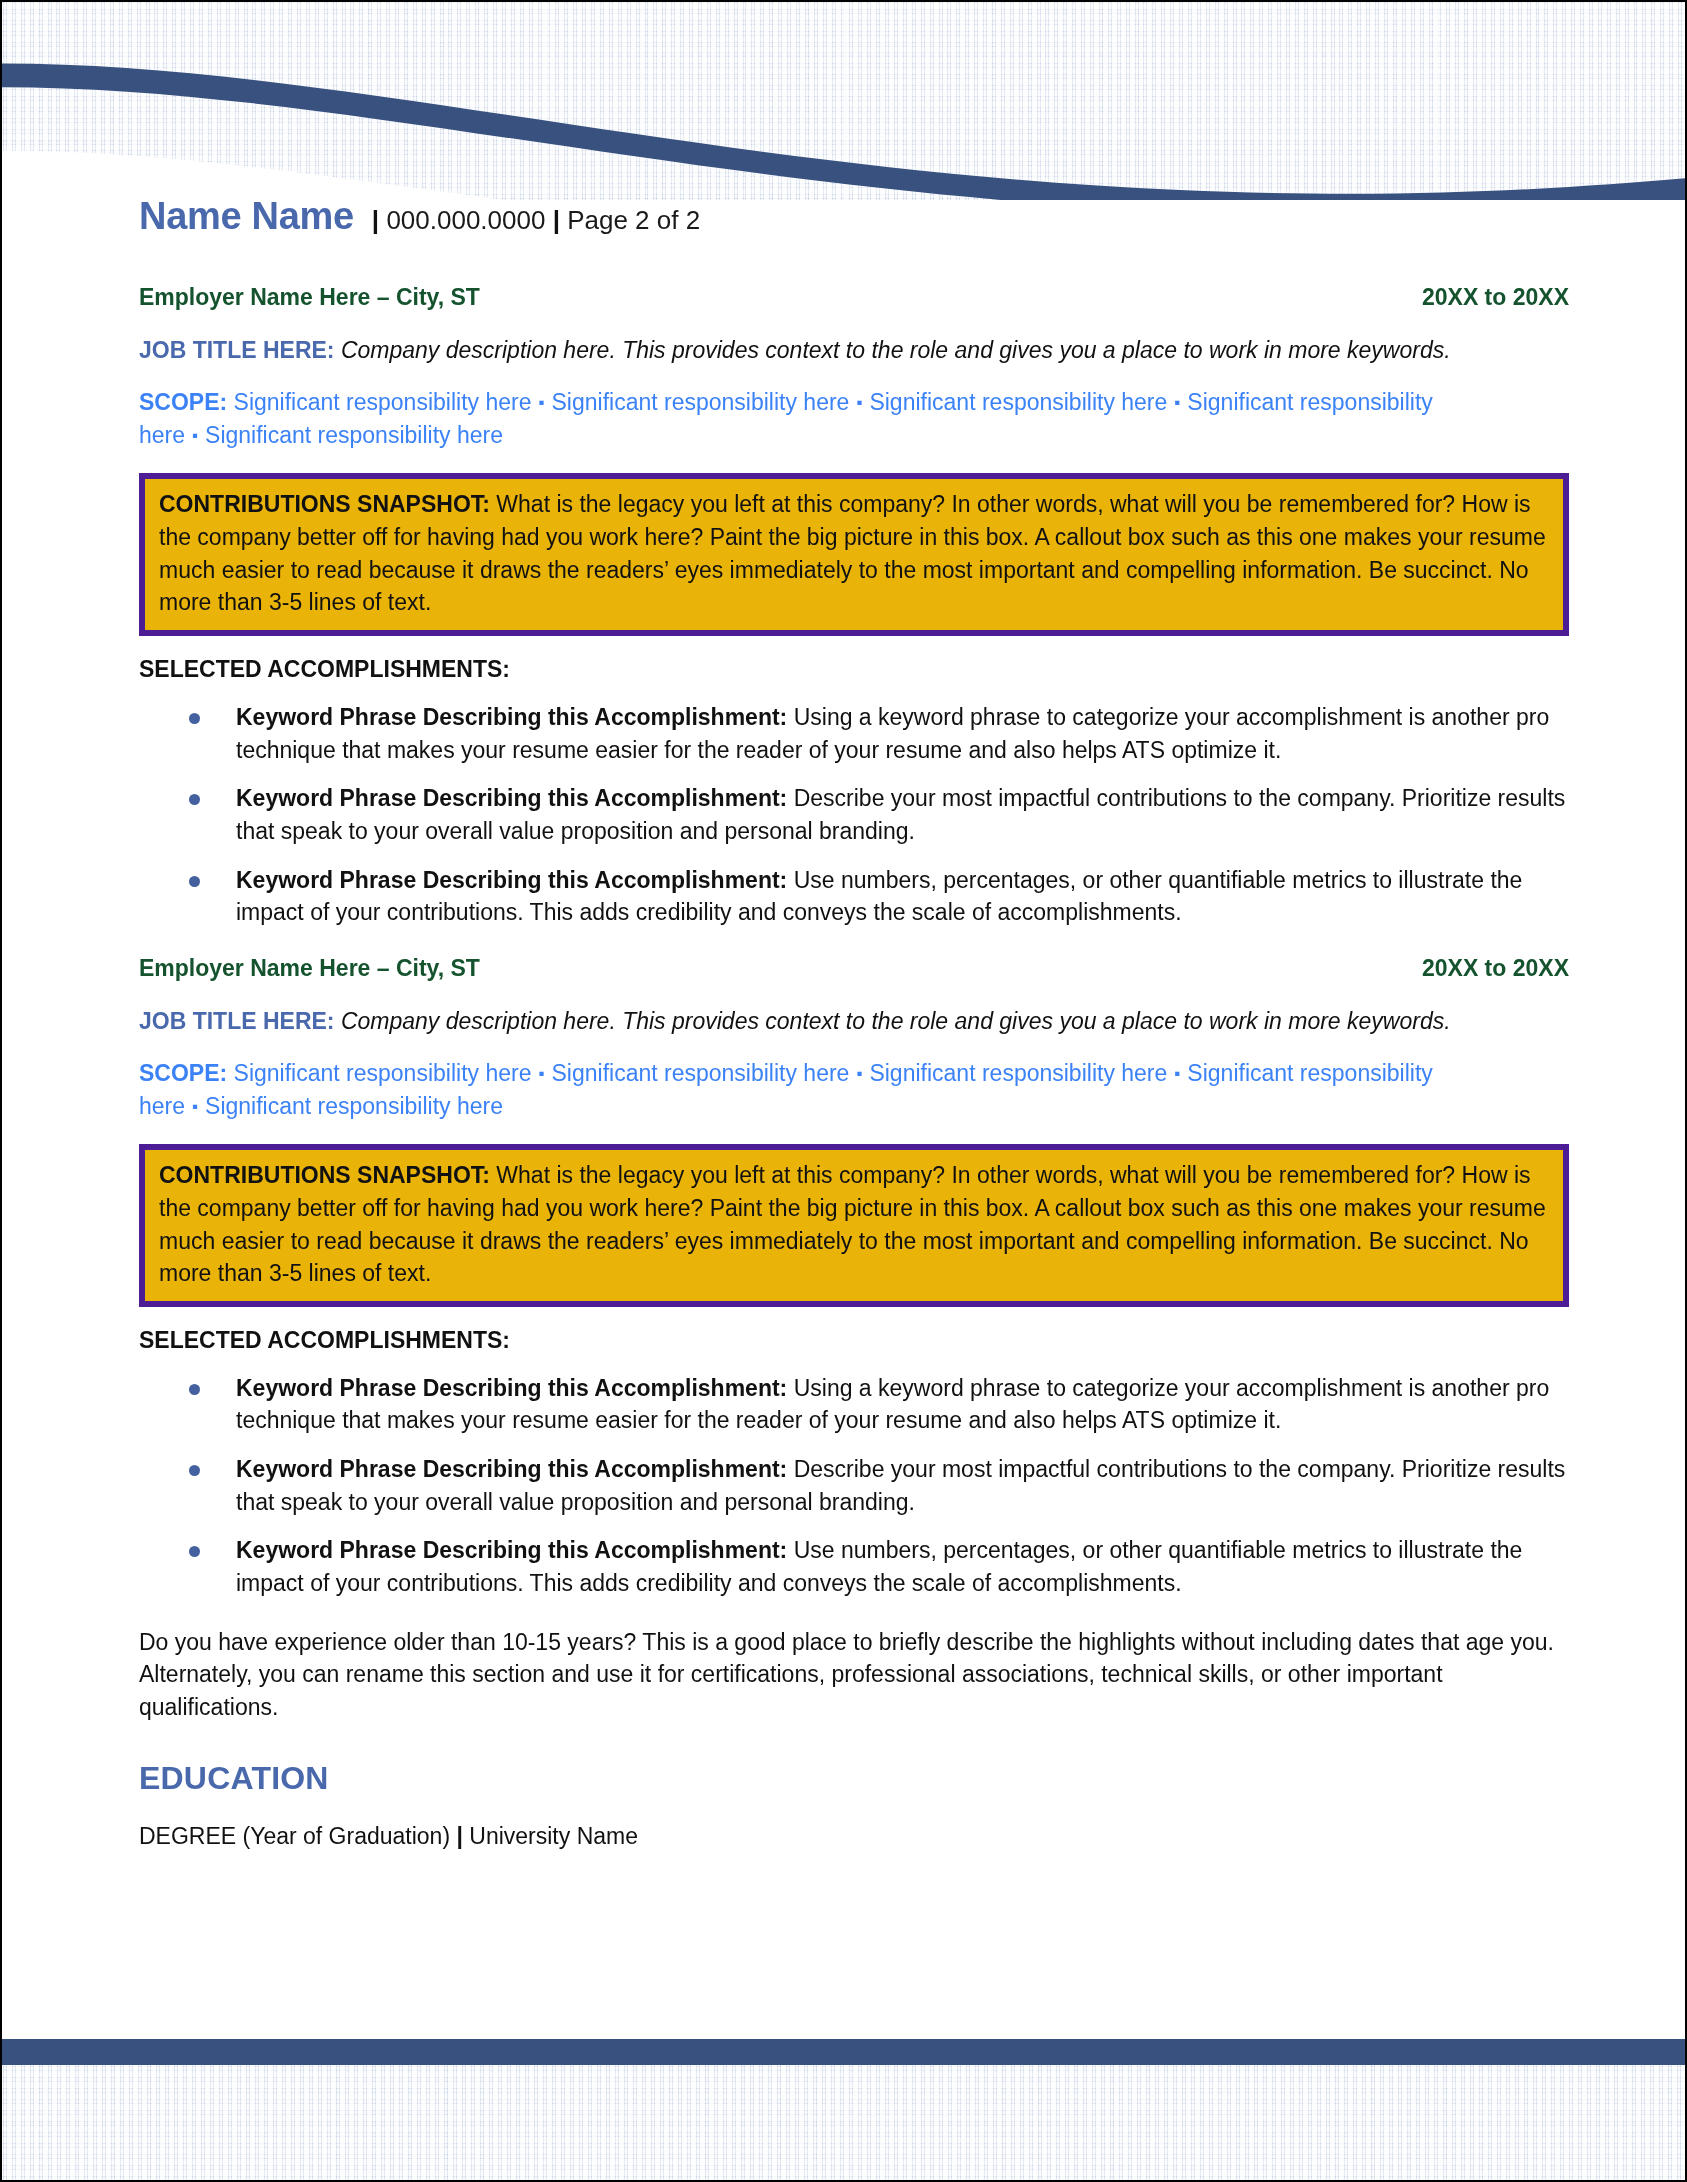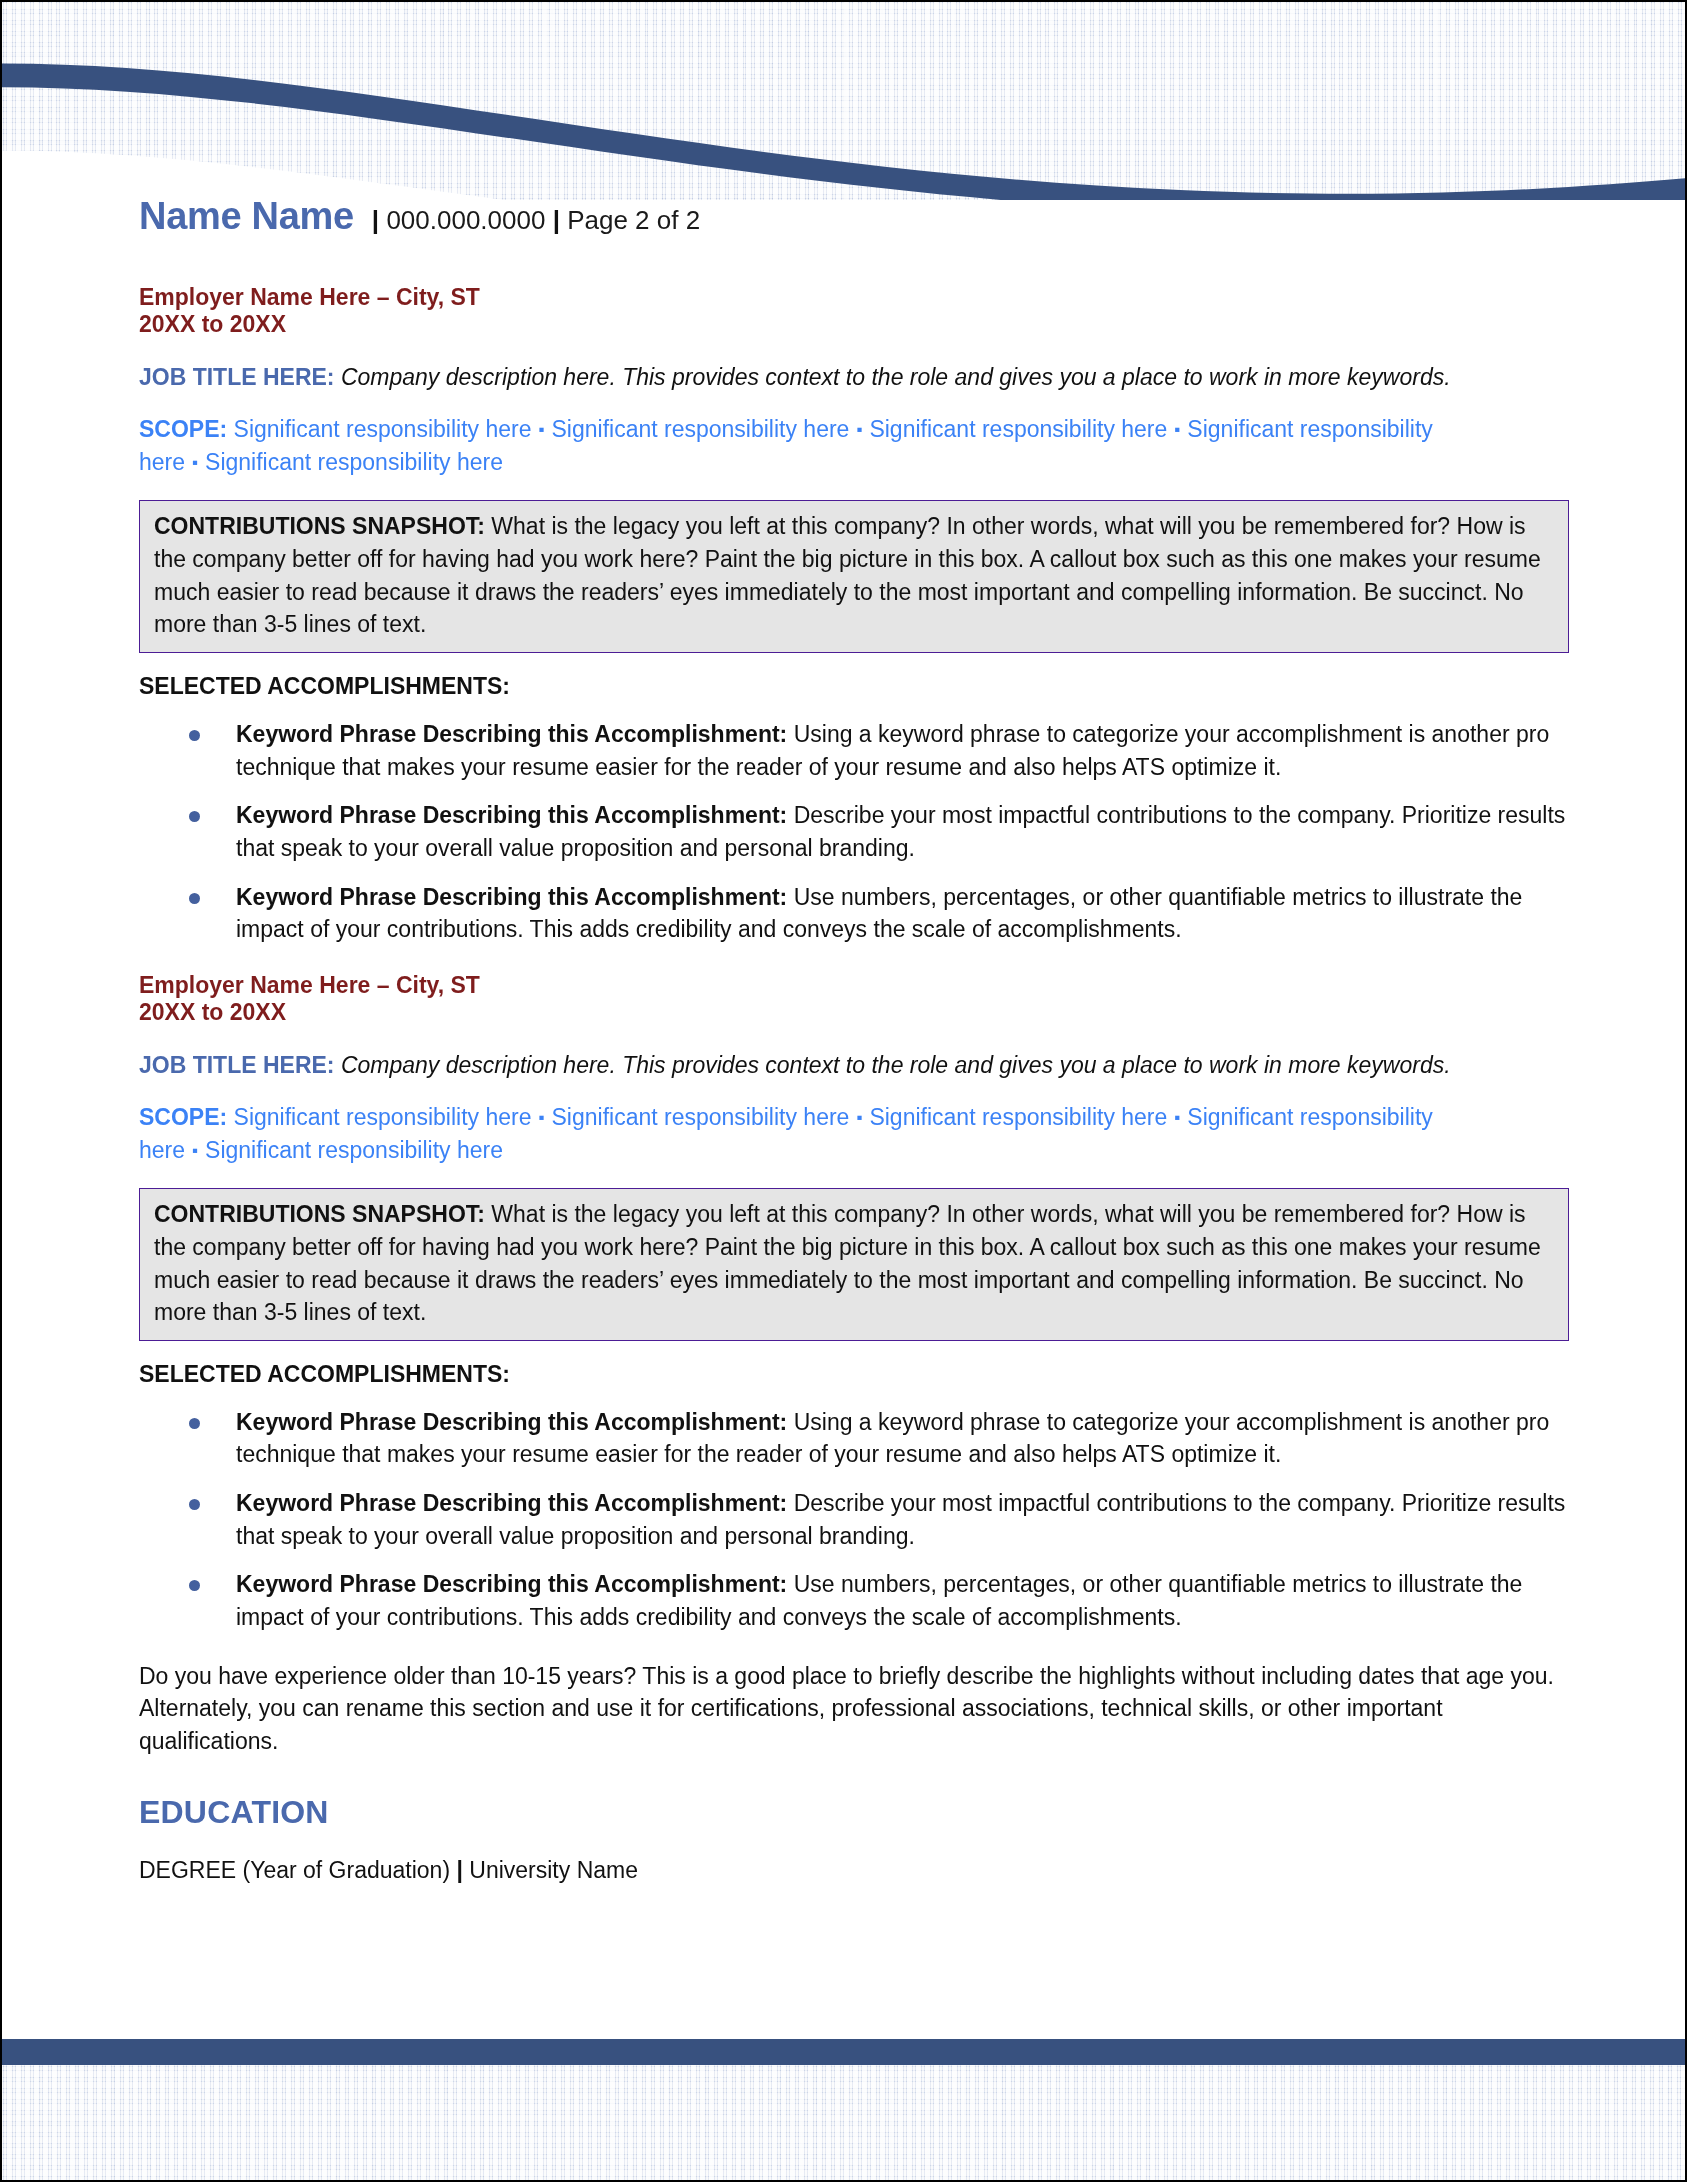--- a/index.html
+++ b/index.html
@@ -92,26 +92,25 @@
     font-weight: bold;
     color: #111;
   }
 
   
   .job { margin-bottom: 6px; }
 
   .employer-row {
     display: flex;
     justify-content: space-between;
-    align-items: flex-start;
-    color: #7f1d1d;
+    align-items: center;
+    color: #14532d;
     font-size: 23px;
     font-weight: bold;
     margin-bottom: 26px;
-    flex-direction: column;
   }
   .employer-row .dates { white-space: nowrap; }
 
   .jobtitle-row {
     font-size: 23px;
     margin-bottom: 22px;
     color: #111;
   }
   .jobtitle-row .jt-label {
     color: #4a69ad;
@@ -129,22 +128,22 @@
   }
   .scope-row .scope-label { font-weight: bold; }
   .scope-row .sq {
     font-size: 17px;
     vertical-align: 2px;
     padding: 0 7px;
   }
 
   
   .callout {
-    border: 1px solid #4c1d95;
-    background: #e5e5e5;
+    border: 6px solid #4c1d95;
+    background: #eab308;
     padding: 9px 14px 11px 14px;
     font-size: 23px;
     line-height: 1.42;
     color: #111;
     margin-bottom: 20px;
   }
   .callout .co-label { font-weight: bold; }
 
   .accomp-head {
     font-size: 23px;

